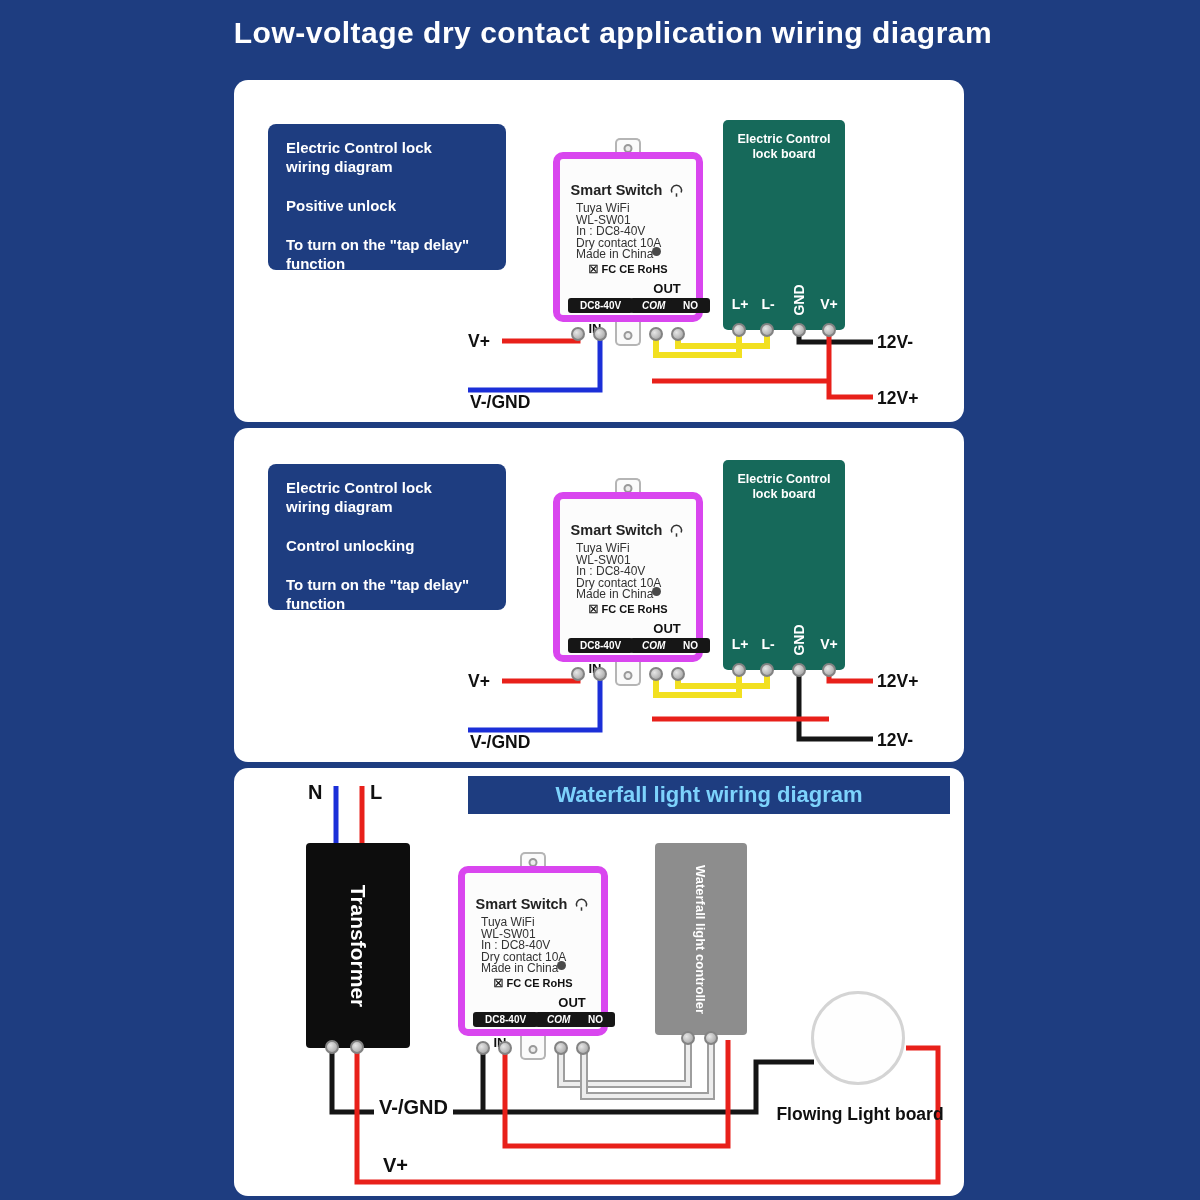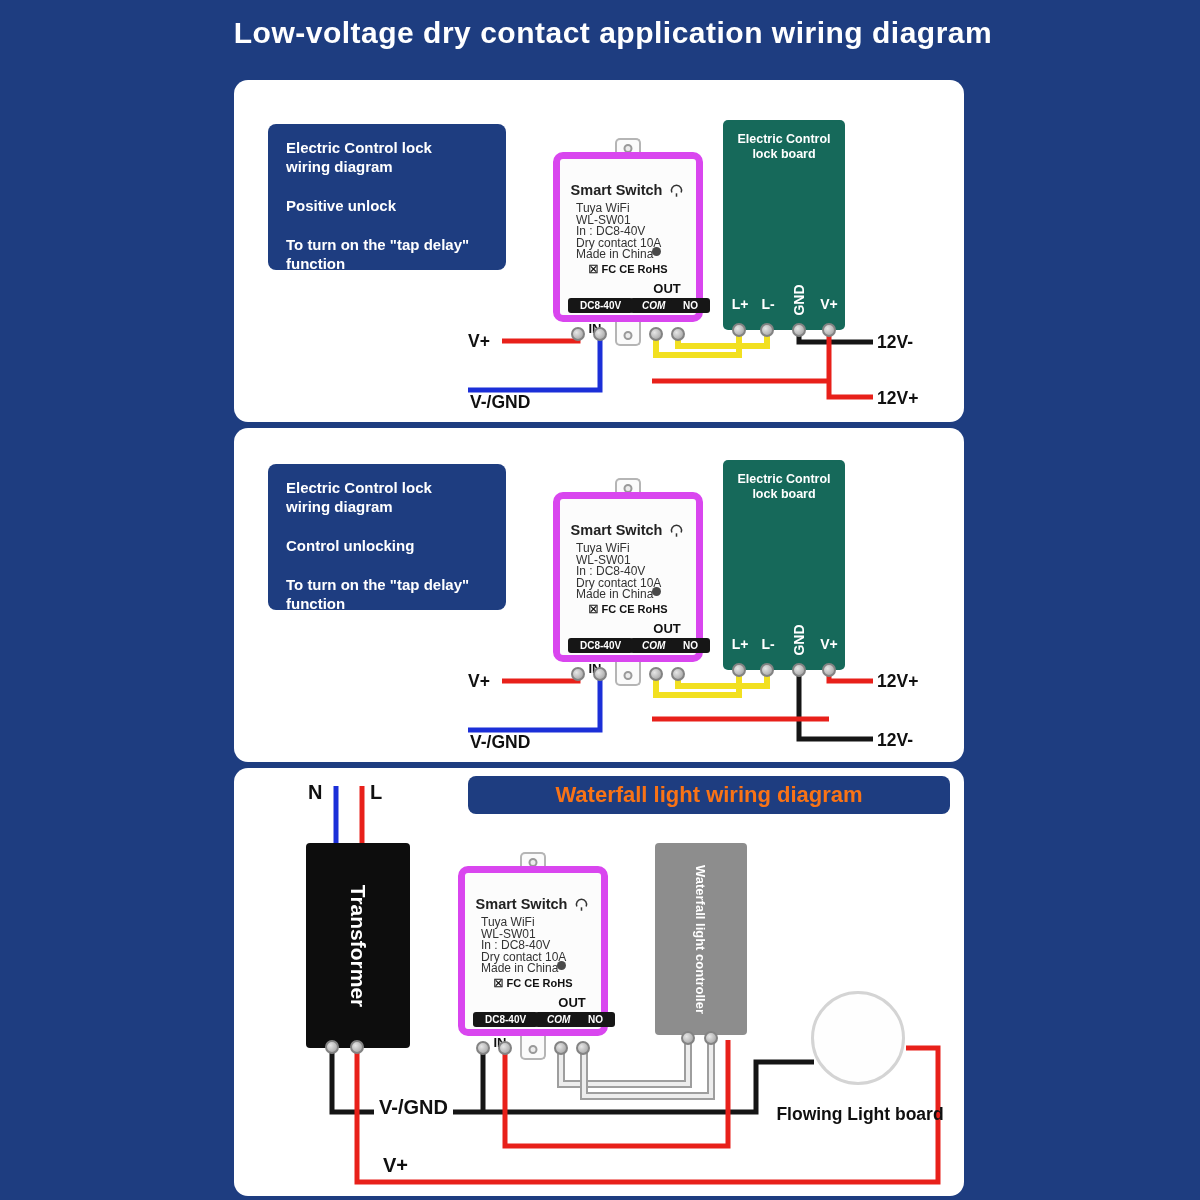--- a/index.html
+++ b/index.html
@@ -11,21 +11,21 @@
   .panel-1{top:80px;height:342px;}
   .panel-2{top:428px;height:334px;}
   .panel-3{top:768px;height:428px;}
 
   .info-box{position:absolute;width:238px;height:146px;background:#1e3d80;border-radius:8px;
         color:#fff;font-size:15px;font-weight:bold;line-height:19px;
         padding:14px 10px 10px 18px;box-sizing:border-box;}
   .info-box .gap{margin-top:20px;}
 
   .banner{position:absolute;left:468px;top:776px;width:482px;height:38px;background:#1e3d80;
-        border-radius:8px;color:#f97316;font-size:22px;font-weight:bold;text-align:center;line-height:38px;}
+        border-radius:0;color:#7dd3fc;font-size:22px;font-weight:bold;text-align:center;line-height:38px;}
 
   
   .device{position:absolute;width:150px;height:212px;}
   .dev-tab,.dev-btab{position:absolute;left:62px;width:26px;background:#fbfbfb;
         border:2px solid #b5b5b5;box-sizing:border-box;}
   .dev-tab{top:0;height:18px;border-bottom:none;border-radius:5px 5px 0 0;}
   .dev-btab{top:184px;height:24px;border-top:none;border-radius:0 0 5px 5px;}
   .hole{position:absolute;left:50%;transform:translateX(-50%);width:9px;height:9px;border-radius:50%;
         background:#ececec;border:2px solid #9a9a9a;box-sizing:border-box;}
   .dev-tab .hole{top:4px;} .dev-btab .hole{top:9px;}

